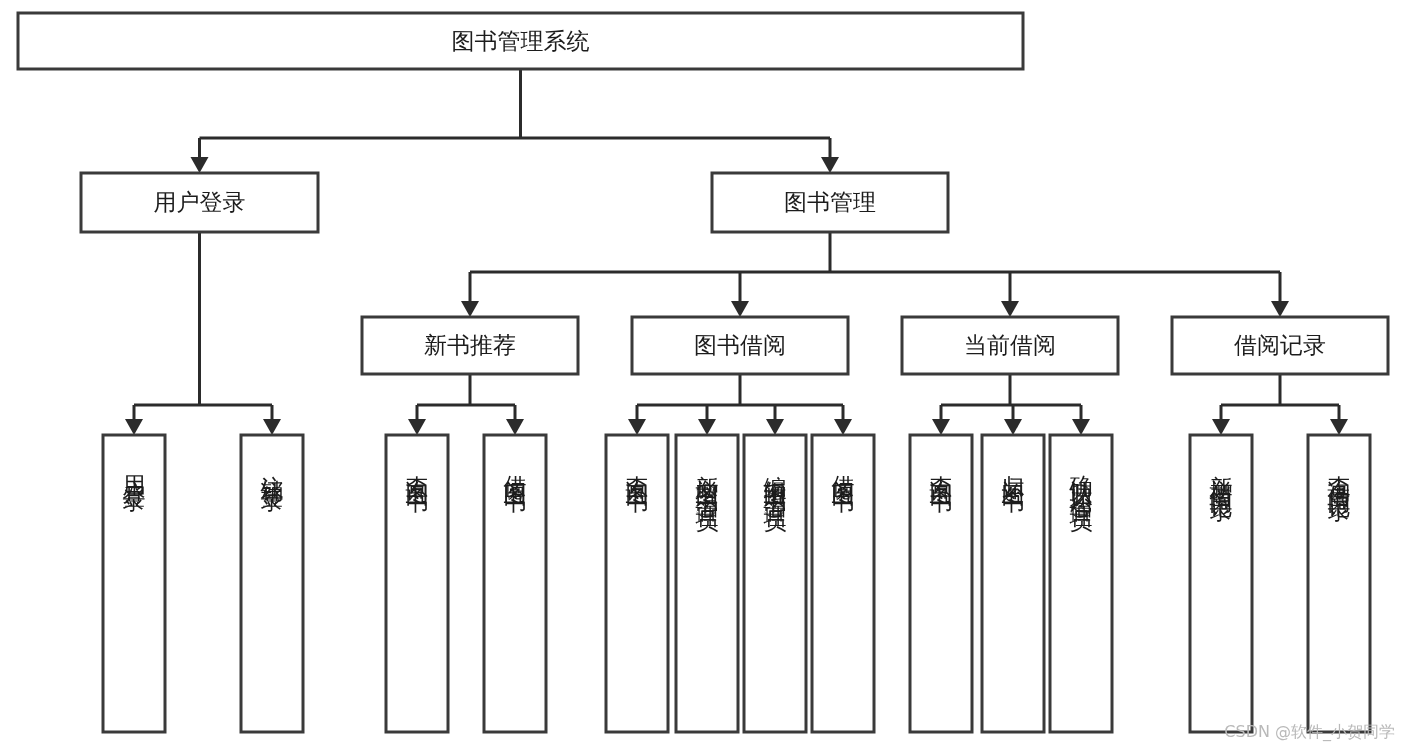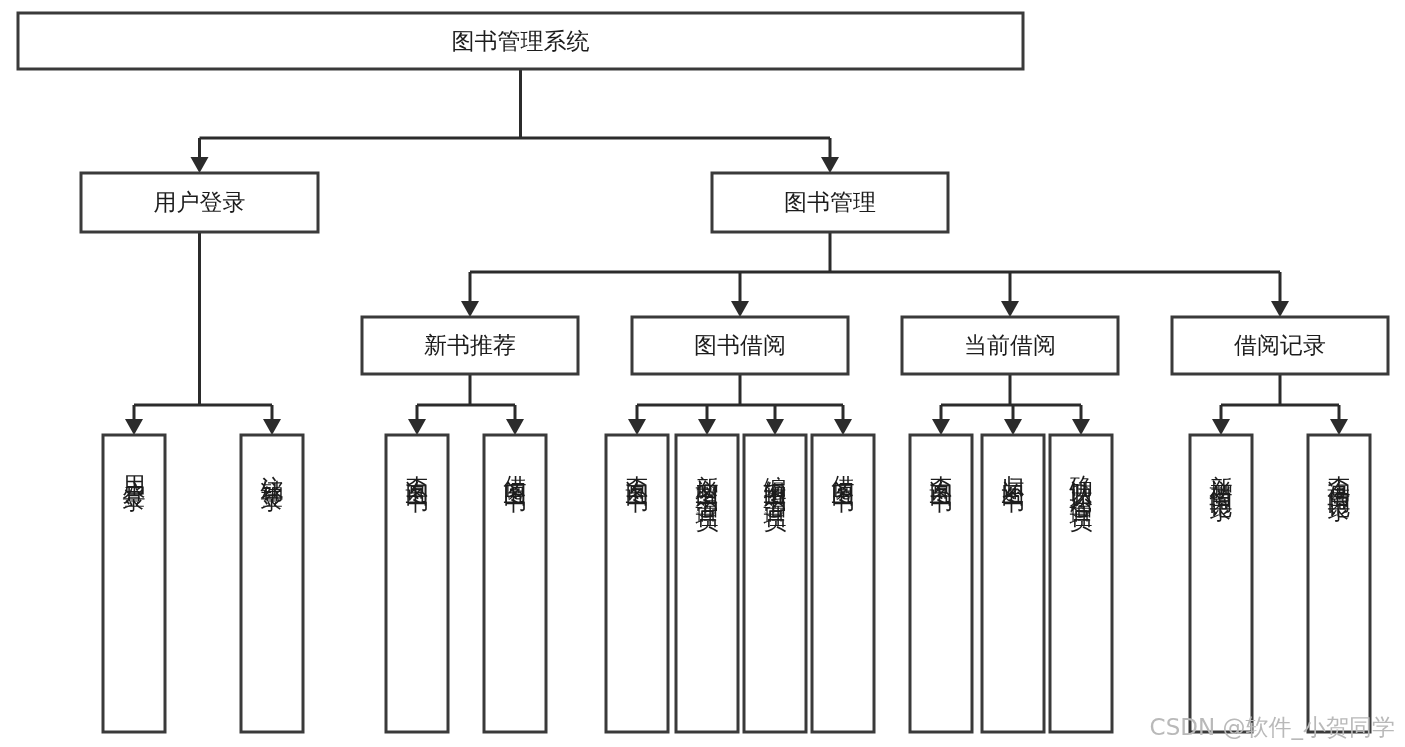--- a/index.html
+++ b/index.html
@@ -63,21 +63,21 @@
     line-height: 1;
     color: #1c1c1c;
     letter-spacing: 5px;
     white-space: nowrap;
   }
   #watermark {
     position: absolute;
     right: 10px;
     bottom: 4px;
     font-family: "DejaVu Sans", "Liberation Sans", sans-serif;
-    font-size: 23px;
+    font-size: 16px;
     color: #b9b9b9;
     white-space: nowrap;
     user-select: none;
   }
 </style>
 </head>
 <body>
 
 <div id="diagram-root">
   <svg class="flowchart" id="flow-svg" viewBox="0 0 1405 747">

